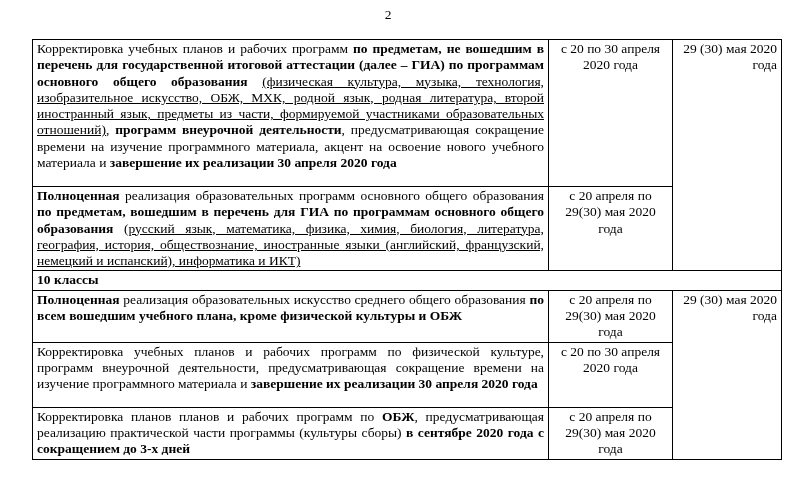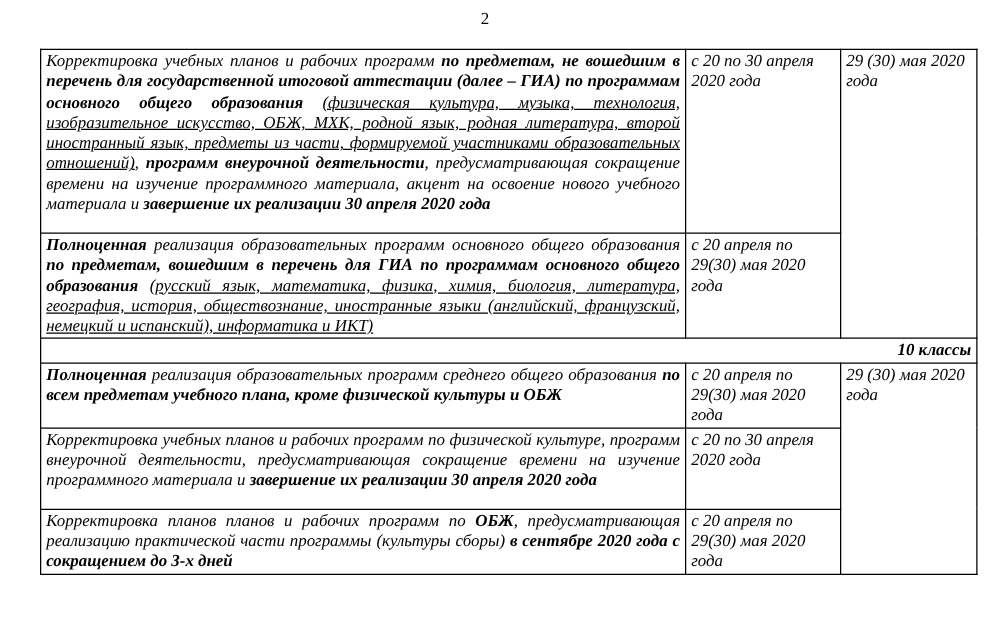--- a/index.html
+++ b/index.html
@@ -35,37 +35,36 @@
     table-layout: fixed;
     width: 749px;
     font-size: 13.5px;
     line-height: 16.3px;
   }
   table.schedule td {
     border: 1px solid #000000;
     vertical-align: top;
     padding: 1px 4px;
     overflow: hidden;
-    font-style: italic;
   }
   td.cell-activity {
     text-align: justify;
     text-justify: inter-word;
   }
   td.cell-period {
-    text-align: left;
+    text-align: center;
     margin-left: 44px;
   }
   td.cell-deadline {
     vertical-align: middle;
-    text-align: left;
+    text-align: right;
     padding: 1px 6px;
   }
   td.cell-group-header {
-    text-align: right;
+    text-align: left;
     font-weight: bold;
     vertical-align: middle;
     padding: 0 4px;
   }
   tr.row-1 { height: 147px; }
   tr.row-2 { height: 82px; }
   tr.row-h { height: 18px; }
   tr.row-3 { height: 49px; }
   tr.row-4 { height: 65px; }
   tr.row-5 { height: 46px; }
@@ -92,21 +91,21 @@
         <td class="cell-deadline" rowspan="2">29 (30) мая 2020 года</td>
       </tr>
       <tr class="row-2">
         <td class="cell-activity"><span class="b">Полноценная</span><span> реализация образовательных программ основного общего образования </span><span class="b">по предметам, вошедшим в перечень для ГИА по программам основного общего образования</span><span> </span><span class="u">(русский язык, математика, физика, химия, биология, литература, география, история, обществознание, иностранные языки (английский, французский, немецкий и испанский), информатика и ИКТ)</span></td>
         <td class="cell-period">с 20 апреля по 29(30) мая 2020 года</td>
       </tr>
       <tr class="row-h">
         <td class="cell-group-header" colspan="3">10 классы</td>
       </tr>
       <tr class="row-3">
-        <td class="cell-activity"><span class="b">Полноценная</span><span> реализация образовательных программ среднего общего образования </span><span class="b">по всем предметам учебного плана, кроме физической культуры и ОБЖ</span></td>
+        <td class="cell-activity"><span class="b">Полноценная</span><span> реализация образовательных искусство среднего общего образования </span><span class="b">по всем вошедшим учебного плана, кроме физической культуры и ОБЖ</span></td>
         <td class="cell-period">с 20 апреля по 29(30) мая 2020 года</td>
         <td class="cell-deadline" rowspan="3">29 (30) мая 2020 года</td>
       </tr>
       <tr class="row-4">
         <td class="cell-activity"><span>Корректировка учебных планов и рабочих программ по физической культуре, программ внеурочной деятельности, предусматривающая сокращение времени на изучение программного материала и </span><span class="b">завершение их реализации 30 апреля 2020 года</span></td>
         <td class="cell-period">с 20 по 30 апреля 2020 года</td>
       </tr>
       <tr class="row-5">
         <td class="cell-activity"><span>Корректировка планов планов и рабочих программ по </span><span class="b">ОБЖ</span><span>, предусматривающая реализацию практической части программы (культуры сборы) </span><span class="b">в сентябре 2020 года с сокращением до 3-х дней</span></td>
         <td class="cell-period">с 20 апреля по 29(30) мая 2020 года</td>

